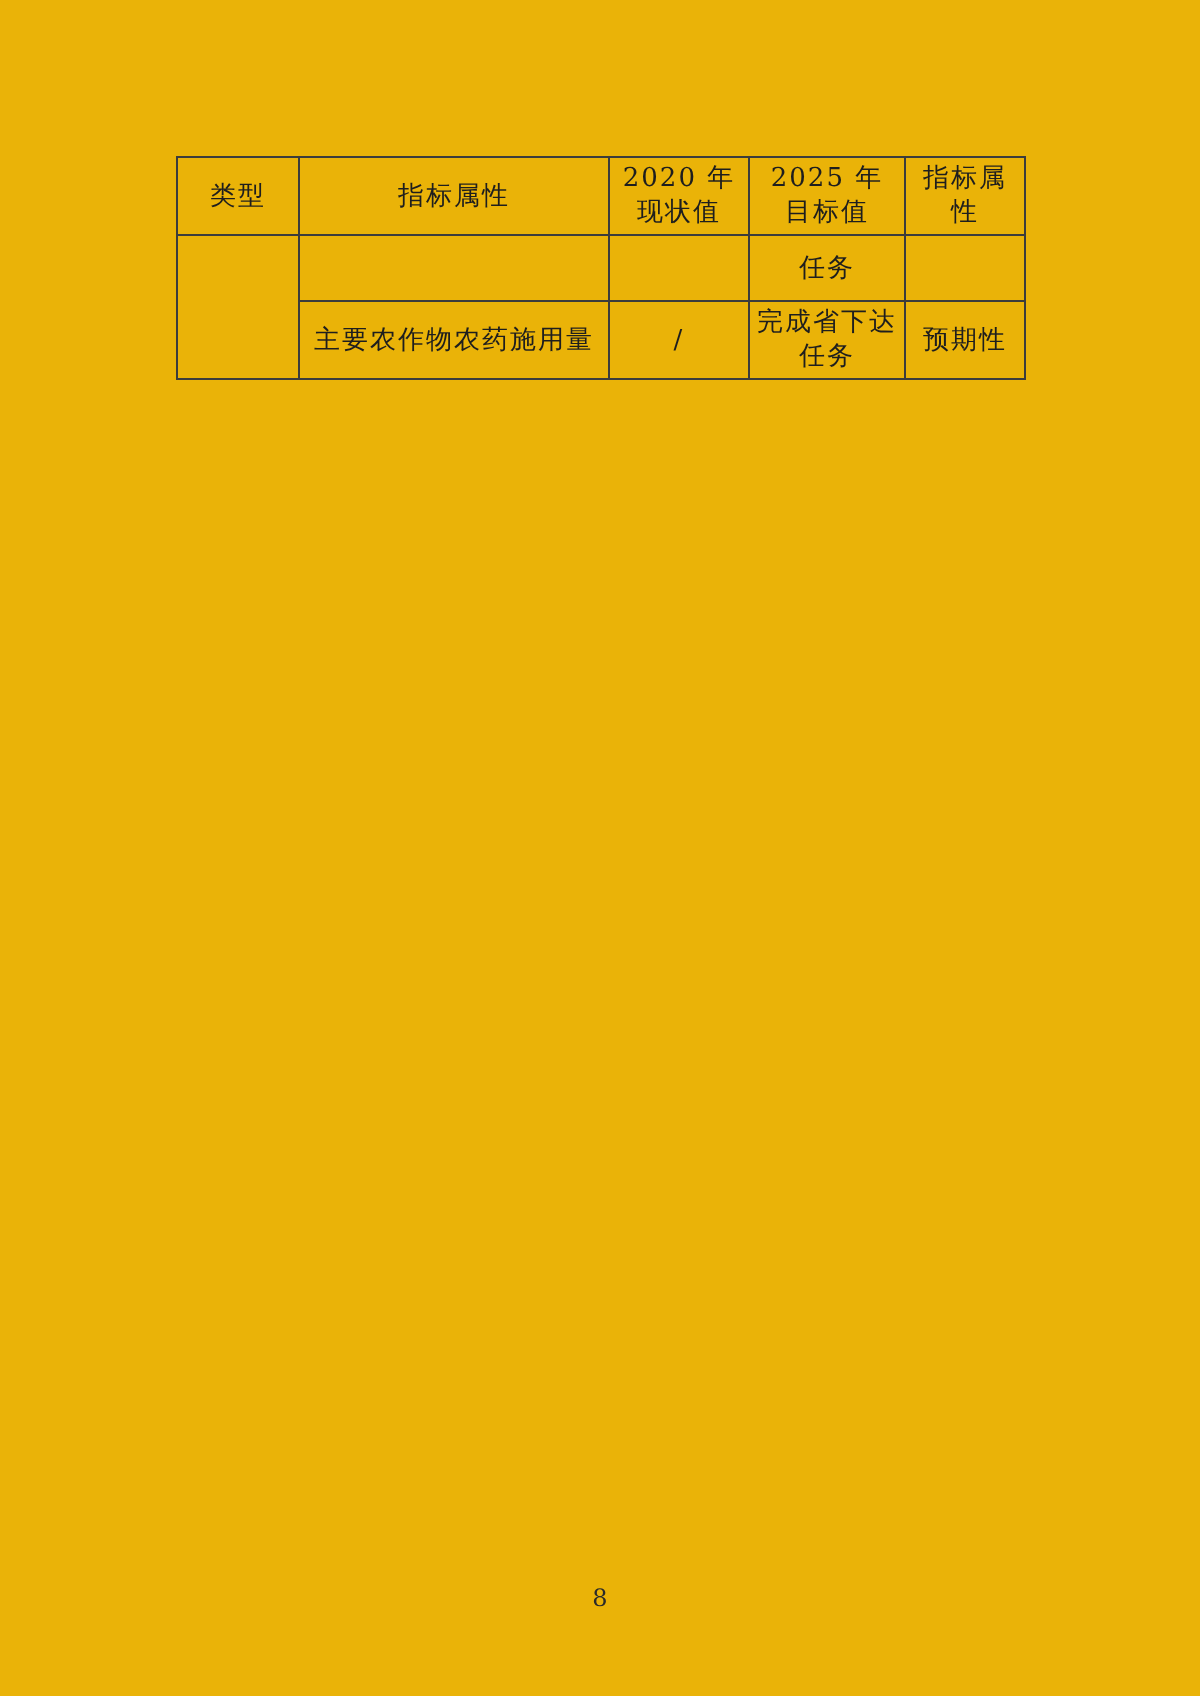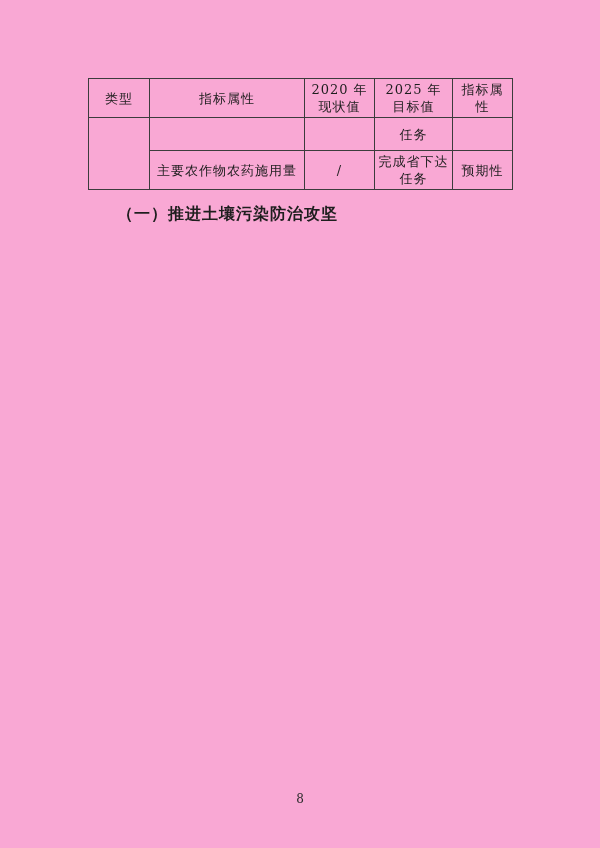--- a/index.html
+++ b/index.html
@@ -1,20 +1,20 @@
 <!DOCTYPE html>
 <html lang="zh"><head>
 <meta charset="utf-8">
 <style>
   html,body { margin:0; padding:0; background:#e8e8e8; }
   .page {
     position:relative;
     width:600px; height:848px;
     margin:0 auto;
-    background:#f9a8d4;
+    background:#eab308;
     color:#1e1e1e;
     font-family:"DejaVu Serif", serif;
     overflow:hidden;
   }
 
   
   table.indicator {
     position:absolute; top:78px; left:88px;
     width:424px;
     border-collapse:collapse;
@@ -118,18 +118,17 @@
     <tr class="body-row2">
       <td>主要农作物农药施用量</td>
       <td>/</td>
       <td>完成省下达任务</td>
       <td>预期性</td>
     </tr>
   </tbody>
     </table>
 
   <div class="content">
-    <div class="h-sub">（一）推进土壤污染防治攻坚</div>
   </div>
 
   <div class="page-number">8</div>
 
 </div>
 
 </body></html>

